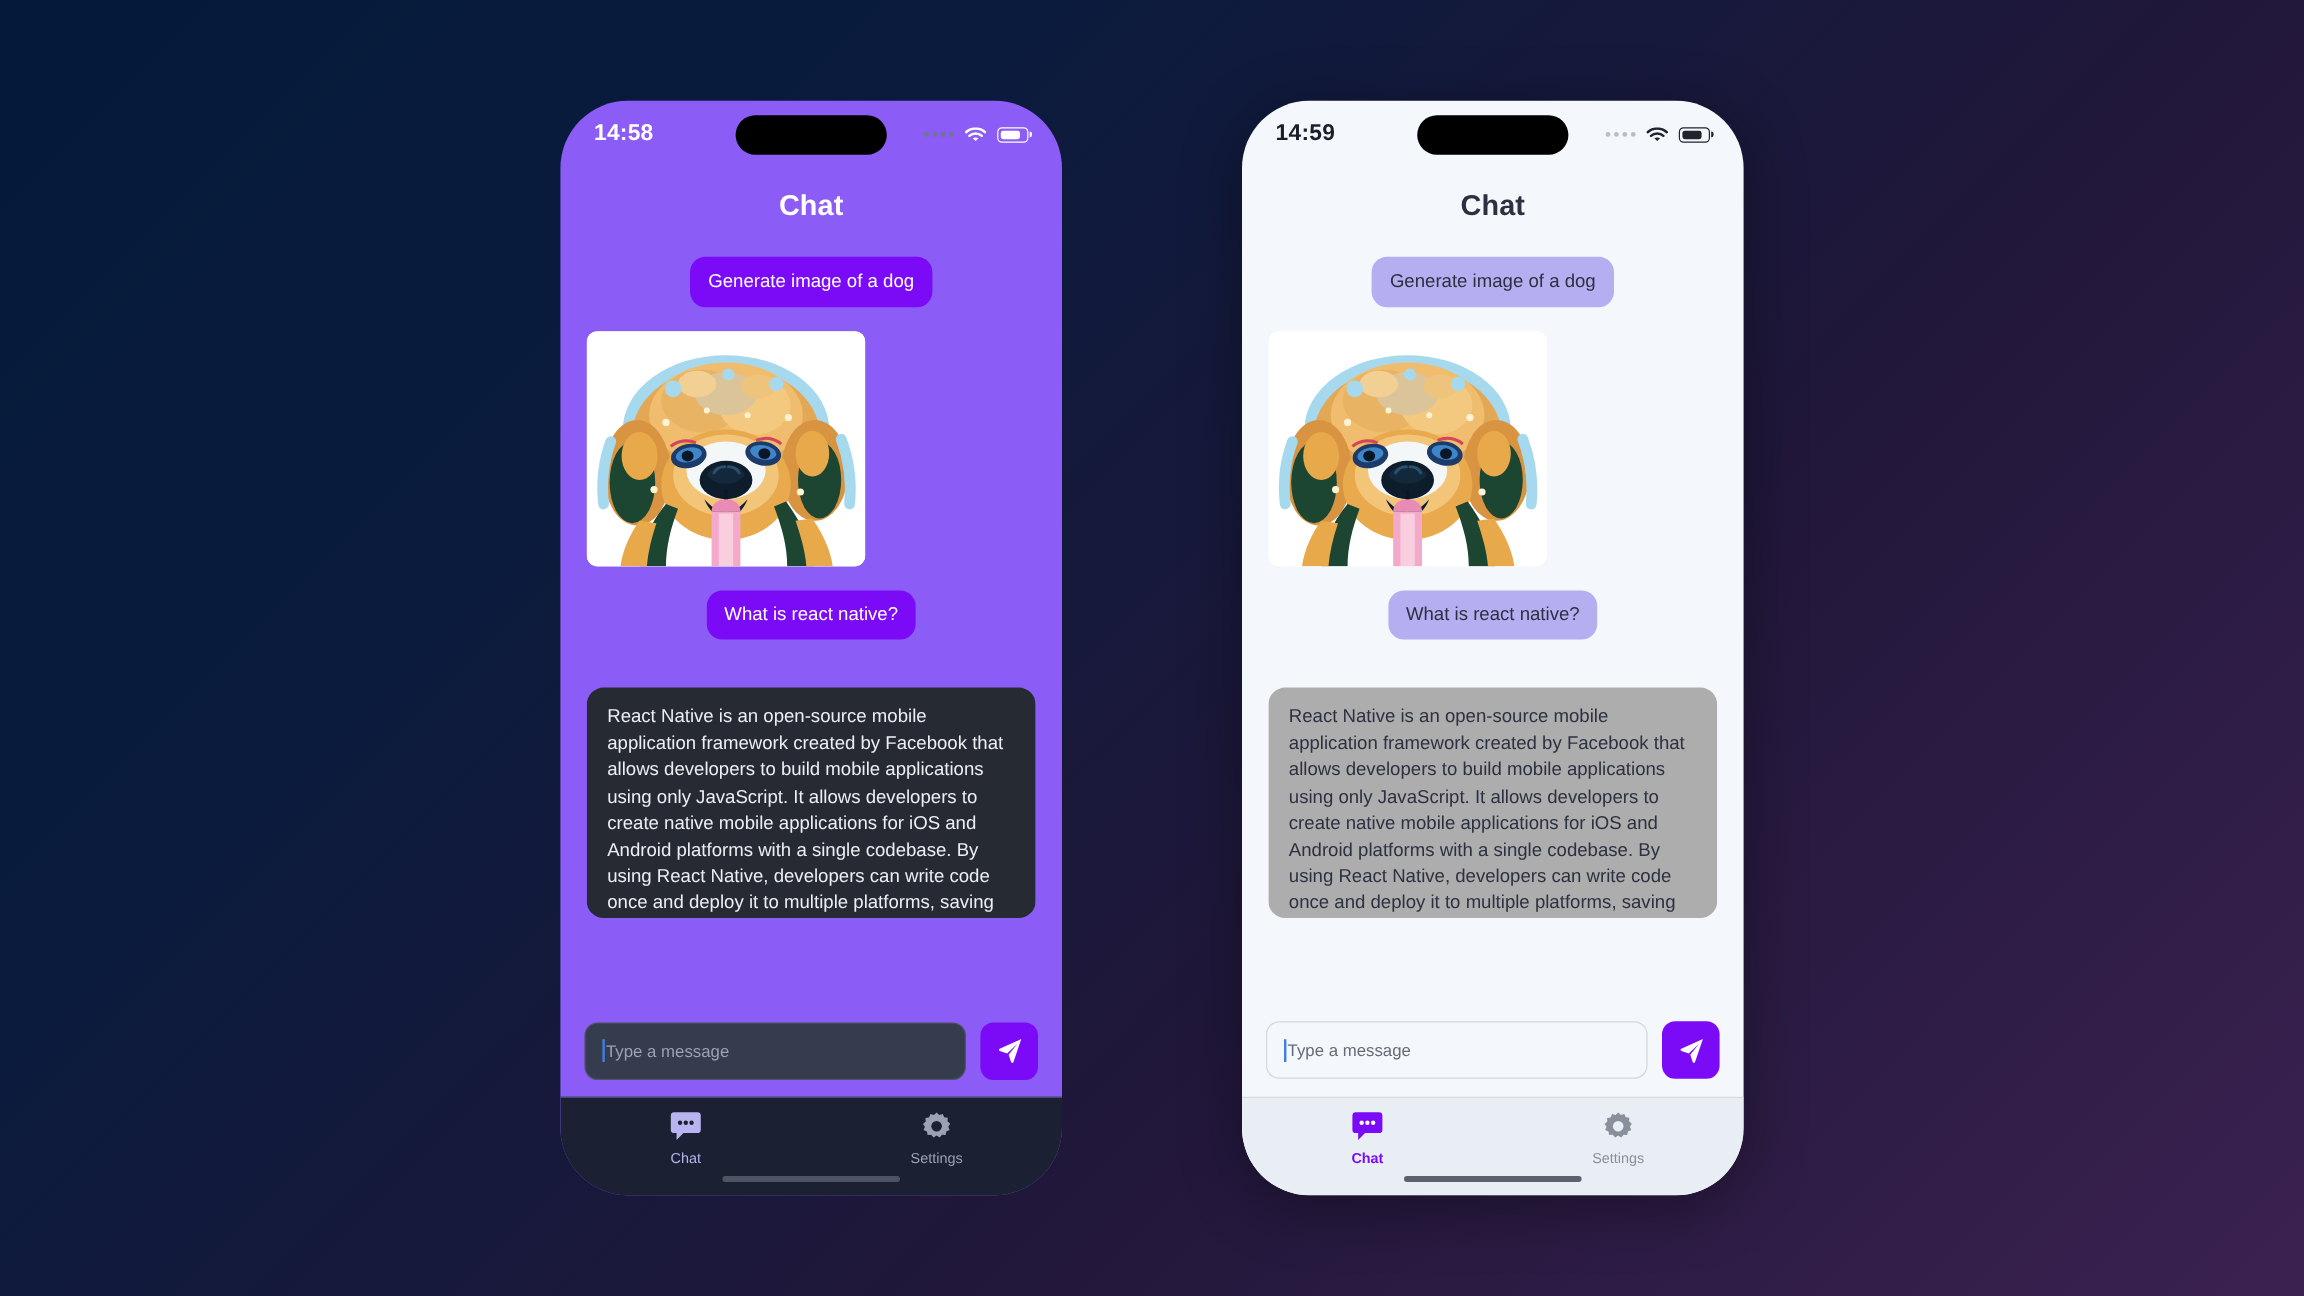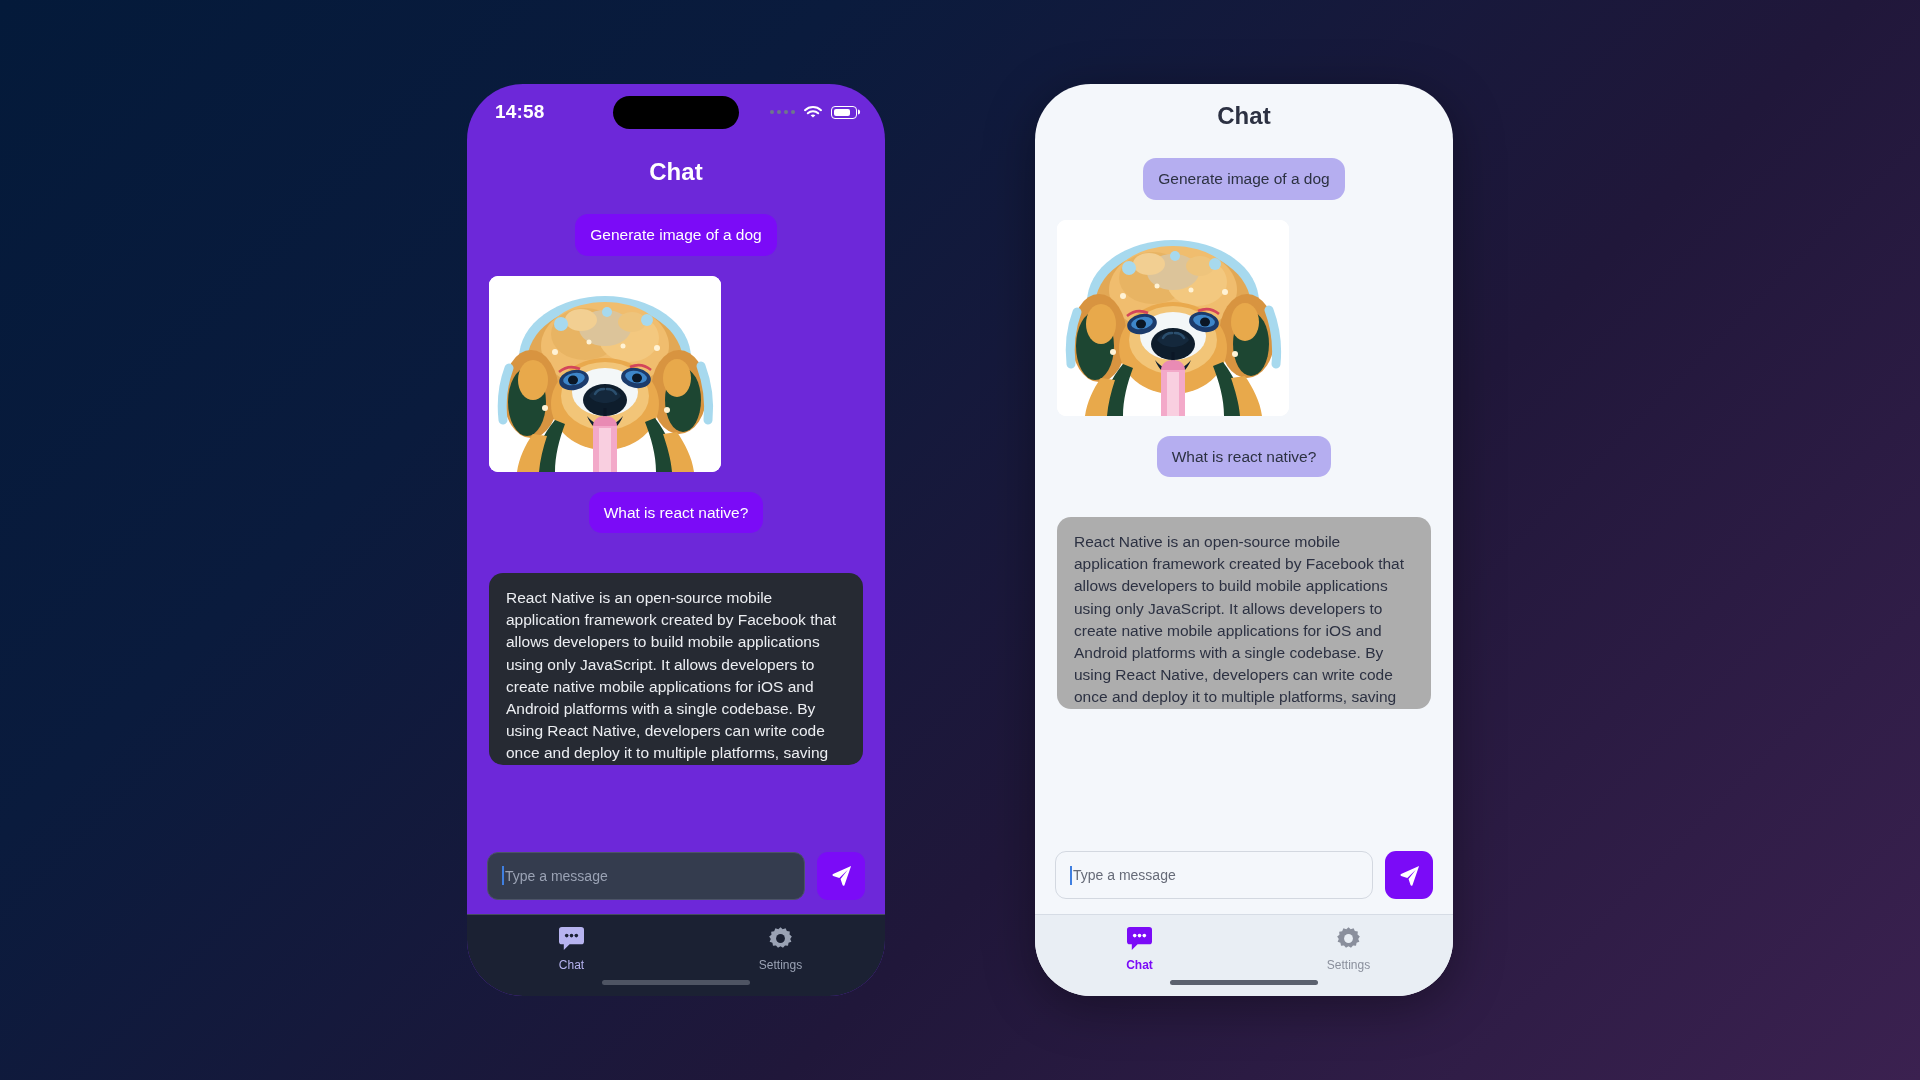--- a/index.html
+++ b/index.html
@@ -28,21 +28,21 @@
   
   .phone {
     position: relative;
     width: 418px;
     height: 912px;
     border-radius: 56px;
     overflow: hidden;
     display: flex;
     flex-direction: column;
   }
-  .phone.dark  { background: #6d28d9; }
+  .phone.dark  { background: #8b5cf6; }
   .phone.light { background: #f4f7fb; box-shadow: 0 10px 50px rgba(0,0,0,.35); }
 
   
   .statusbar {
     height: 56px;
     flex: 0 0 56px;
     display: flex;
     align-items: center;
     padding: 0 28px;
     position: relative;
@@ -396,20 +396,42 @@
         </svg>
         <span class="label">Settings</span>
       </div>
     </div>
 
     <div class="home-indicator"></div>
   </div>
 
   <div class="phone light">
 
+    <div class="statusbar">
+      <div class="clock">14:59</div>
+      <div class="dyn-island"></div>
+      <div class="status-icons">
+        <span class="sig-dots">
+            <i></i>
+            <i></i>
+            <i></i>
+            <i></i>
+          </span>
+        <span class="wifi">
+          <svg width="18" height="13" viewBox="0 0 18 13" fill="none">
+            <path d="M1 4.2C3.2 2.2 6 1.1 9 1.1s5.8 1.1 8 3.1" stroke="#20242f" stroke-width="2" stroke-linecap="round"></path>
+            <path d="M3.8 7.2C5.2 5.9 7 5.2 9 5.2s3.8.7 5.2 2" stroke="#20242f" stroke-width="2" stroke-linecap="round"></path>
+            <path d="M9 11.6 6.6 9.3C7.3 8.8 8.1 8.5 9 8.5s1.7.3 2.4.8L9 11.6z" fill="#20242f"></path>
+          </svg>
+        </span>
+        <span class="battery">
+            <span class="fill"></span>
+          </span>
+      </div>
+    </div>
 
     <div class="header">
       <h1>Chat</h1>
     </div>
 
     <div class="messages">
 
       <div class="row right">
         <div class="bubble user">Generate image of a dog</div>
       </div>

